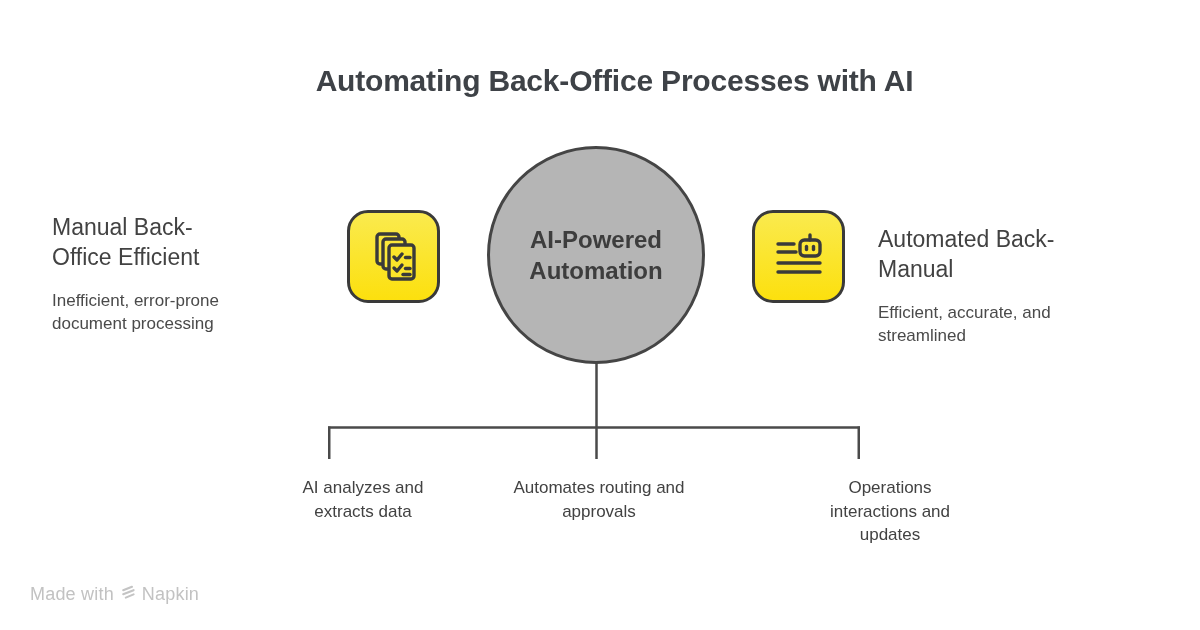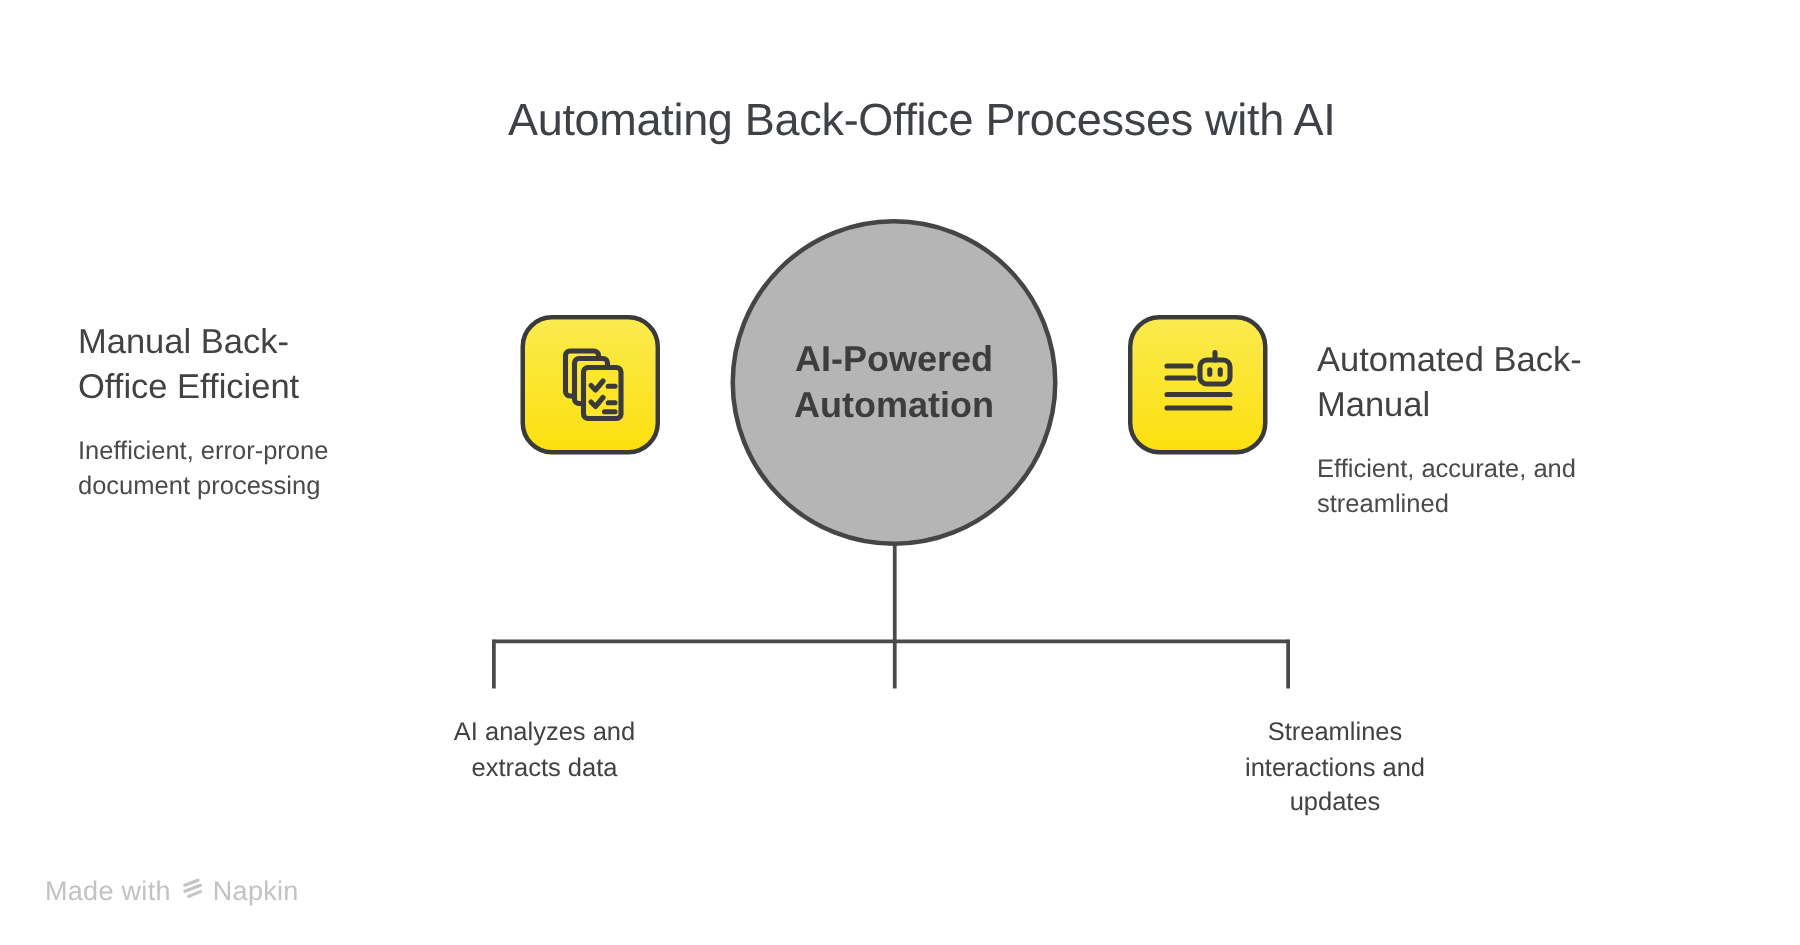--- a/index.html
+++ b/index.html
@@ -19,21 +19,21 @@
   .stage{
     position:relative;
     width:1200px;height:630px;
     background:var(--bg);
     font-family:"Liberation Sans", sans-serif;
     overflow:hidden;
   }
   .title{
     position:absolute;left:0;right:0;top:64px;
     text-align:center;
-    font-size:30px;font-weight:400;
+    font-size:30px;font-weight:700;
     color:var(--title-ink);
     letter-spacing:-0.2px;
     padding-left:29px;
   }
   .connectors{
     position:absolute;left:0;top:0;width:1200px;height:630px;
     pointer-events:none;
   }
   .connectors line{stroke:var(--line);stroke-width:2.5;}
   .circle{
@@ -160,22 +160,26 @@
   </div>
   <div class="side-desc r right-align-l">
     <div>Efficient, accurate, and</div>
     <div>streamlined</div>
   </div>
 
   <div class="branch b0">
     <div>AI analyzes and</div>
     <div>extracts data</div>
   </div>
+  <div class="branch b1">
+    <div>Automates routing and</div>
+    <div>approvals</div>
+  </div>
   <div class="branch b2">
-    <div>Streamlines</div>
+    <div>Operations</div>
     <div>interactions and</div>
     <div>updates</div>
   </div>
 
   <a class="watermark">
     <span>Made with</span>
     <span>
       <svg width="16" height="16" viewBox="0 0 16 16" fill="none">
         <g stroke="#c4c4c4" stroke-width="2.1" stroke-linecap="round">
           <path d="M3.2 6.2 L12 2.8"></path>

